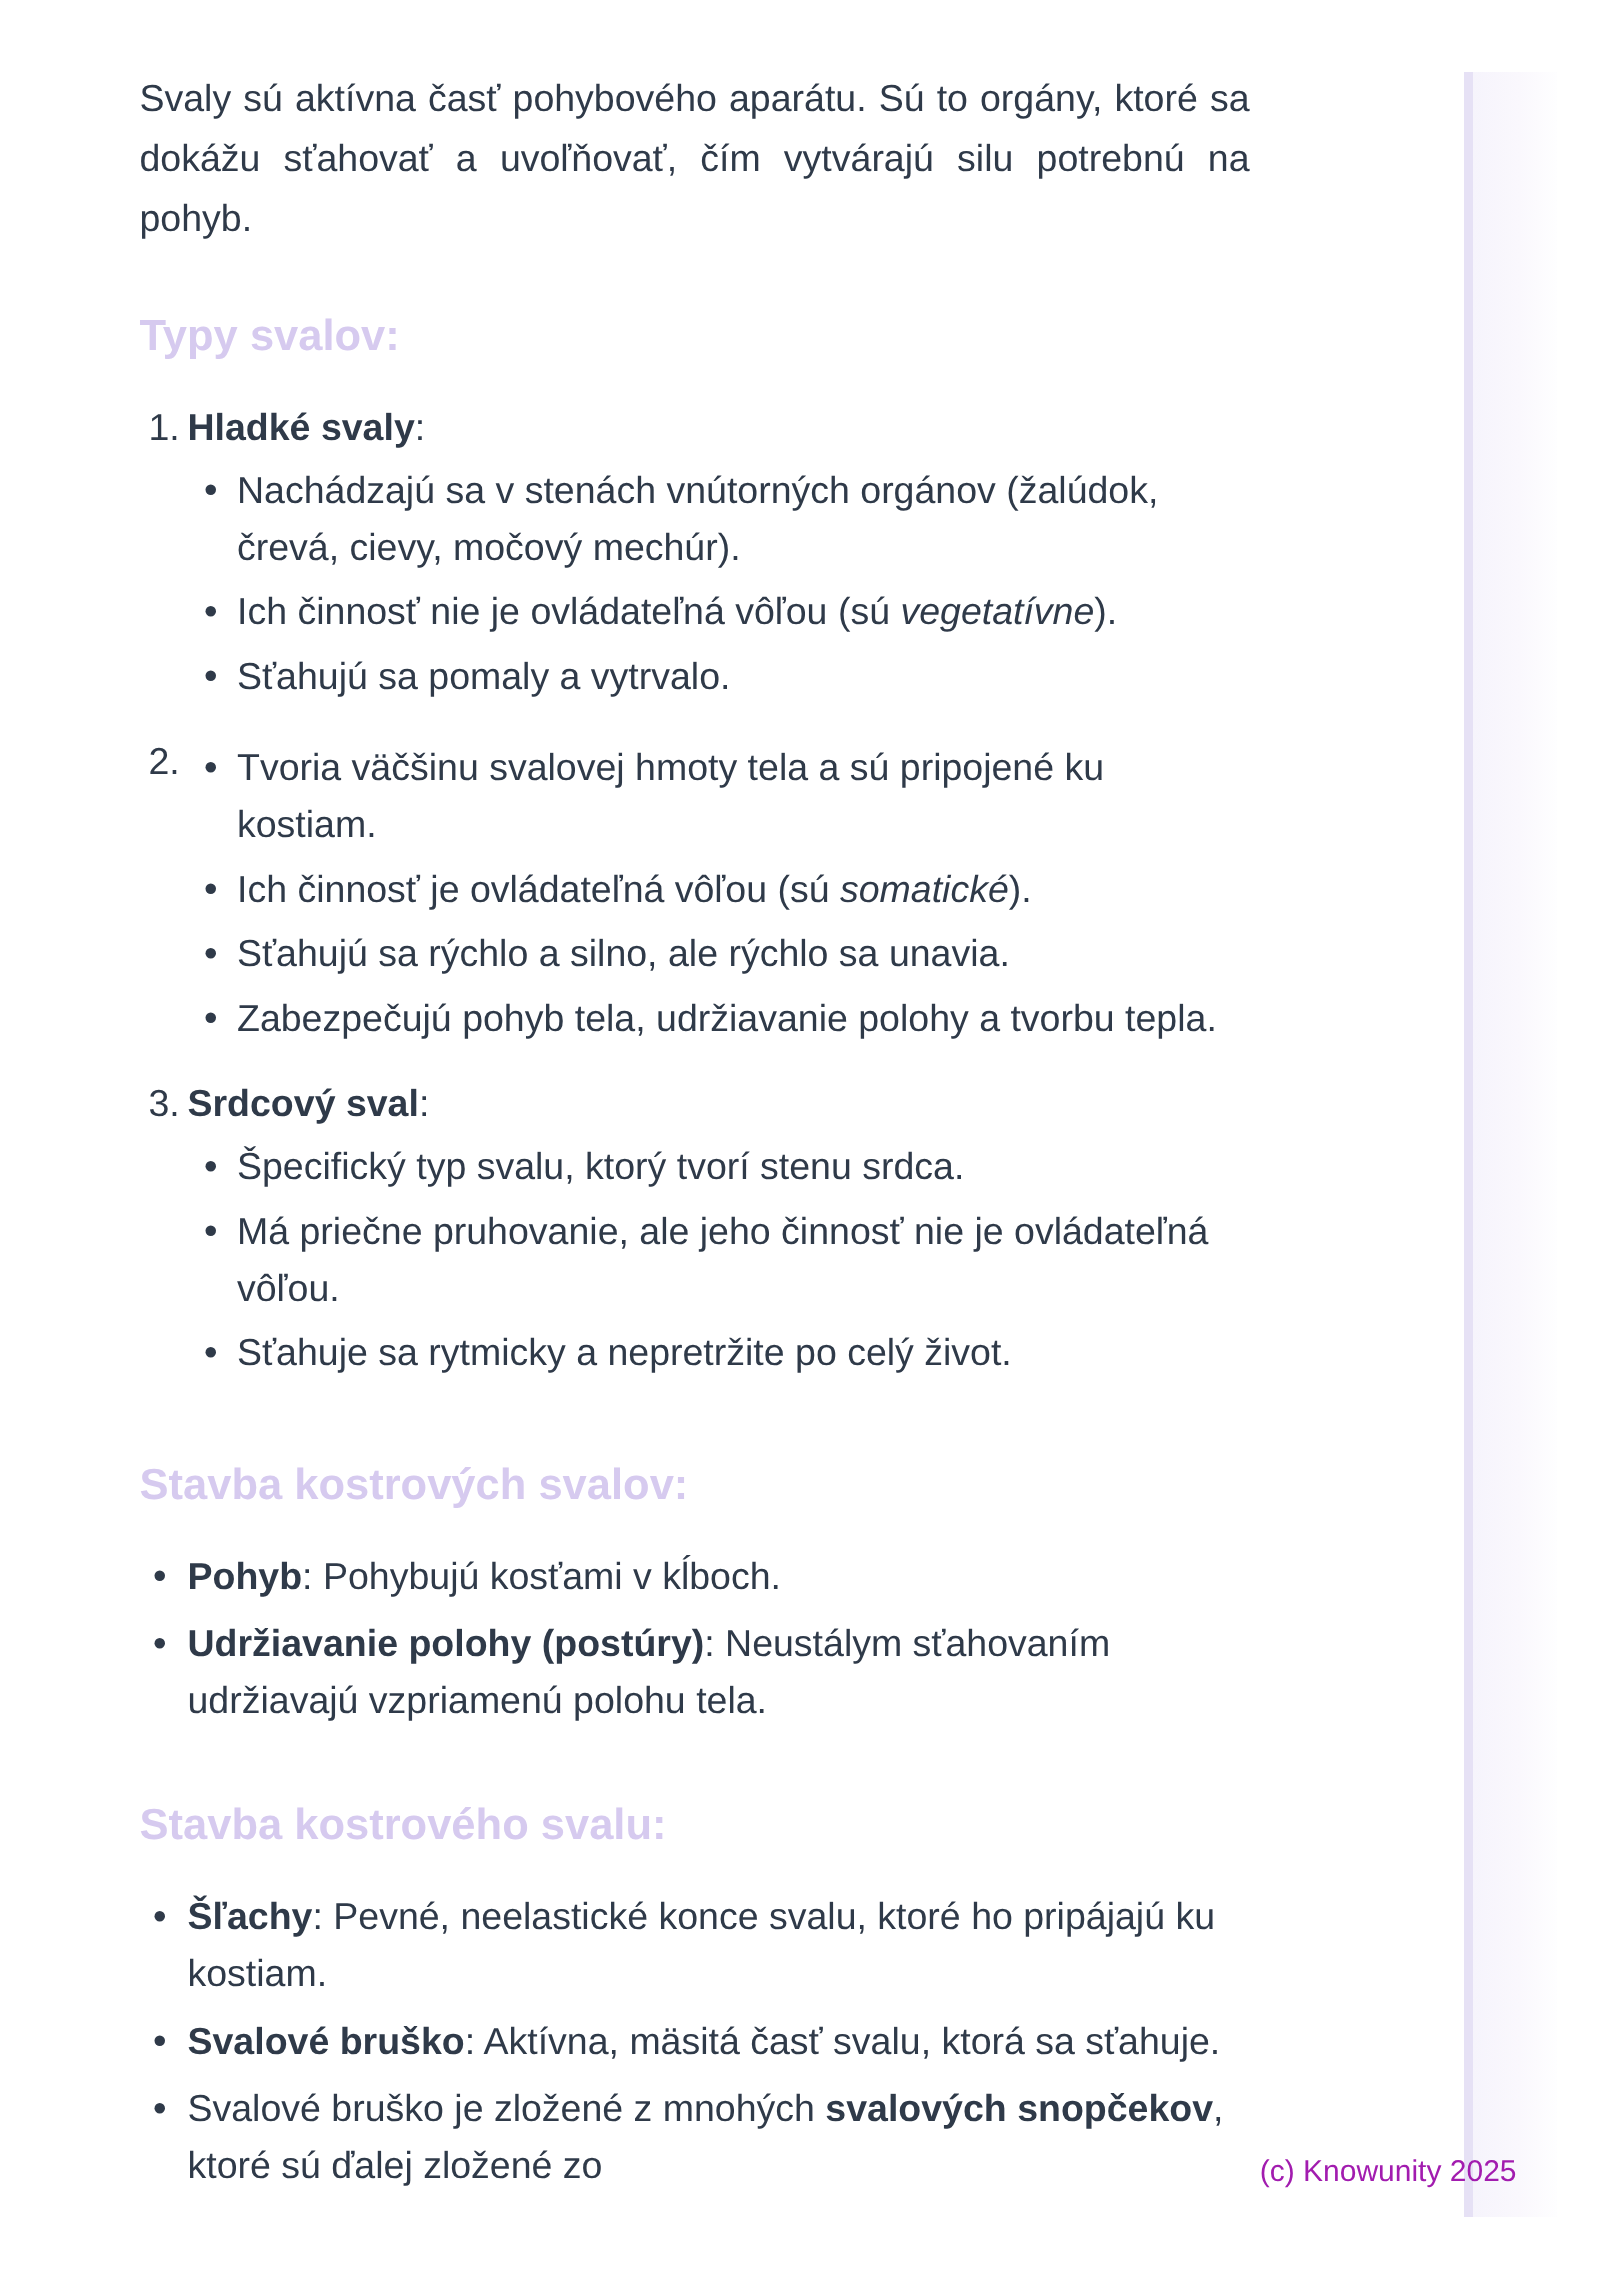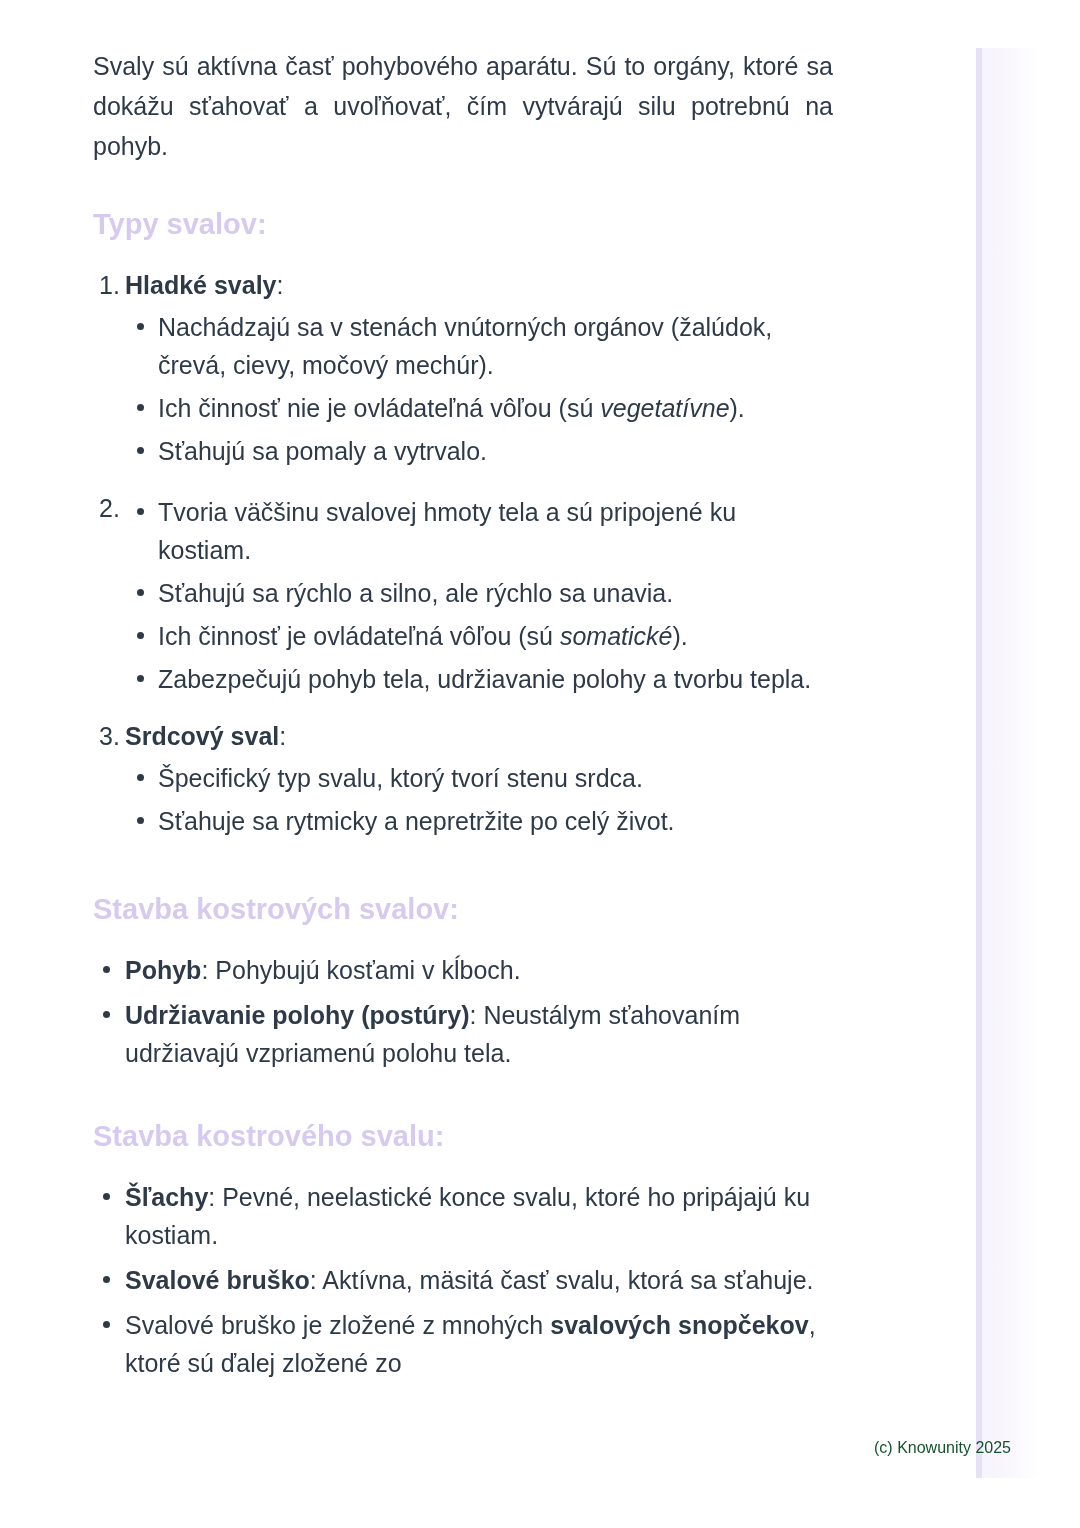--- a/index.html
+++ b/index.html
@@ -99,23 +99,23 @@
   ul.bullets.top li { padding-left: 32px; margin: 4px 0 7px 0; }
   ul.bullets.top li::before { left: 10px; }
 
   em { font-style: italic; }
   strong { font-weight: 700; }
 
   .footer {
     position: absolute;
     top: 1438px;
     right: 69px;
-    font-size: 16px;
+    font-size: 20px;
     line-height: 20px;
-    color: #14532d;
+    color: #a21caf;
   }
 </style>
 </head>
 <body>
 
 <div class="stripe"></div>
 
 <div class="content">
 
   <p class="intro">Svaly sú aktívna časť pohybového aparátu. Sú to orgány, ktoré sa dokážu sťahovať a uvoľňovať, čím vytvárajú silu potrebnú na pohyb.</p>
@@ -132,33 +132,34 @@
         <li><span>Sťahujú sa pomaly a vytrvalo.</span></li>
       </ul>
     </div>
   </div>
 
   <div class="numbered-item">
     <span class="num-cell">2.</span>
     <div class="item-body">
       <ul class="bullets sub">
         <li><span>Tvoria väčšinu svalovej hmoty tela a sú pripojené ku kostiam.</span></li>
+        <li><span>Ich činnosť je ovládateľná vôľou (sú </span><em>somatické</em><span>).</span></li>
         <li><span>Sťahujú sa rýchlo a silno, ale rýchlo sa unavia.</span></li>
-        <li><span>Ich činnosť je ovládateľná vôľou (sú </span><em>somatické</em><span>).</span></li>
         <li><span>Zabezpečujú pohyb tela, udržiavanie polohy a tvorbu tepla.</span></li>
       </ul>
     </div>
   </div>
 
   <div class="numbered-item">
     <span class="num-cell">3.</span>
     <div class="item-body">
       <div class="term-line"><strong>Srdcový sval</strong><span>:</span></div>
       <ul class="bullets sub">
         <li><span>Špecifický typ svalu, ktorý tvorí stenu srdca.</span></li>
+        <li><span>Má priečne pruhovanie, ale jeho činnosť nie je ovládateľná vôľou.</span></li>
         <li><span>Sťahuje sa rytmicky a nepretržite po celý život.</span></li>
       </ul>
     </div>
   </div>
 
   <h2 class="section-title spaced">Stavba kostrových svalov:</h2>
 
   <ul class="bullets top">
     <li><strong>Pohyb</strong><span>: Pohybujú kosťami v kĺboch.</span></li>
     <li><strong>Udržiavanie polohy (postúry)</strong><span>: Neustálym sťahovaním udržiavajú vzpriamenú polohu tela.</span></li>

